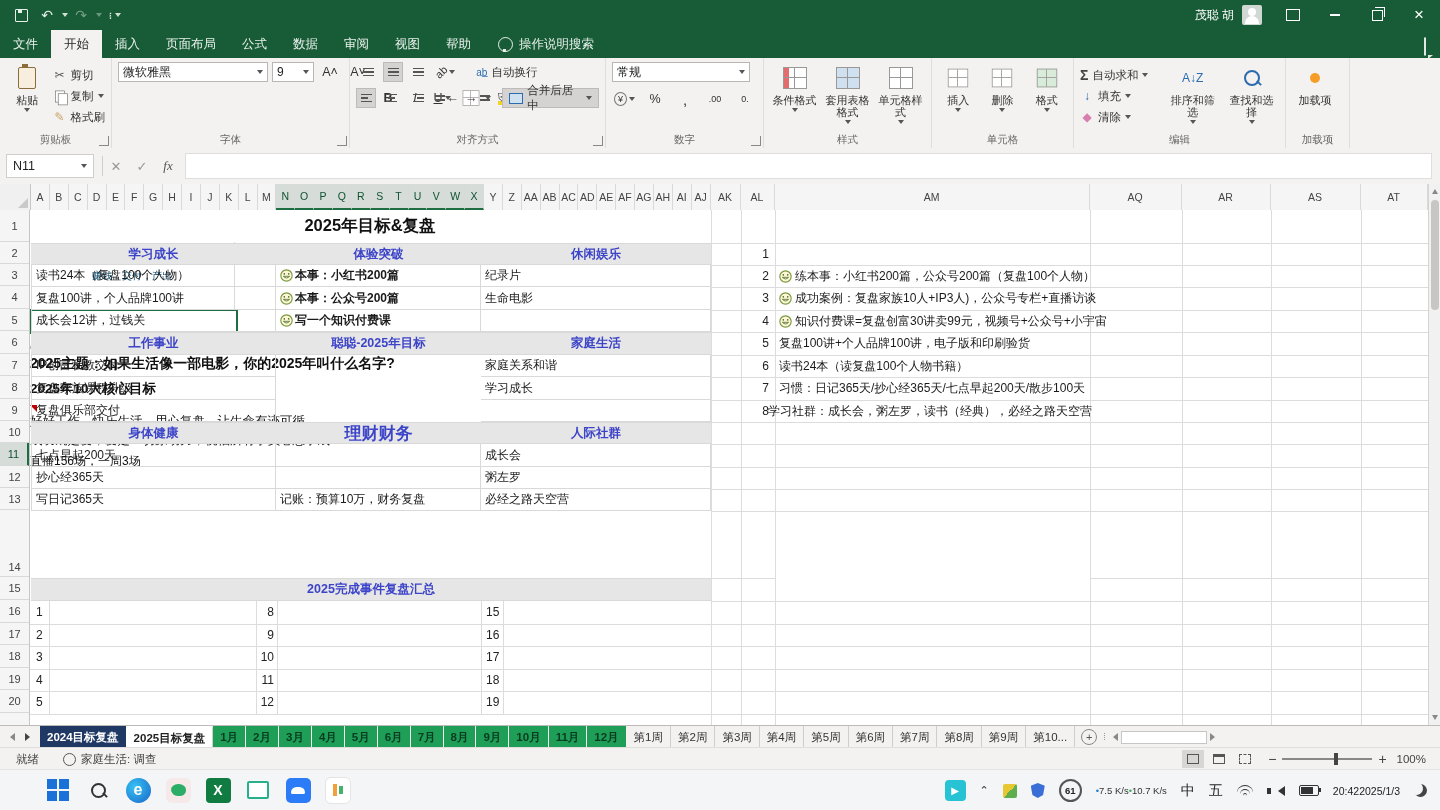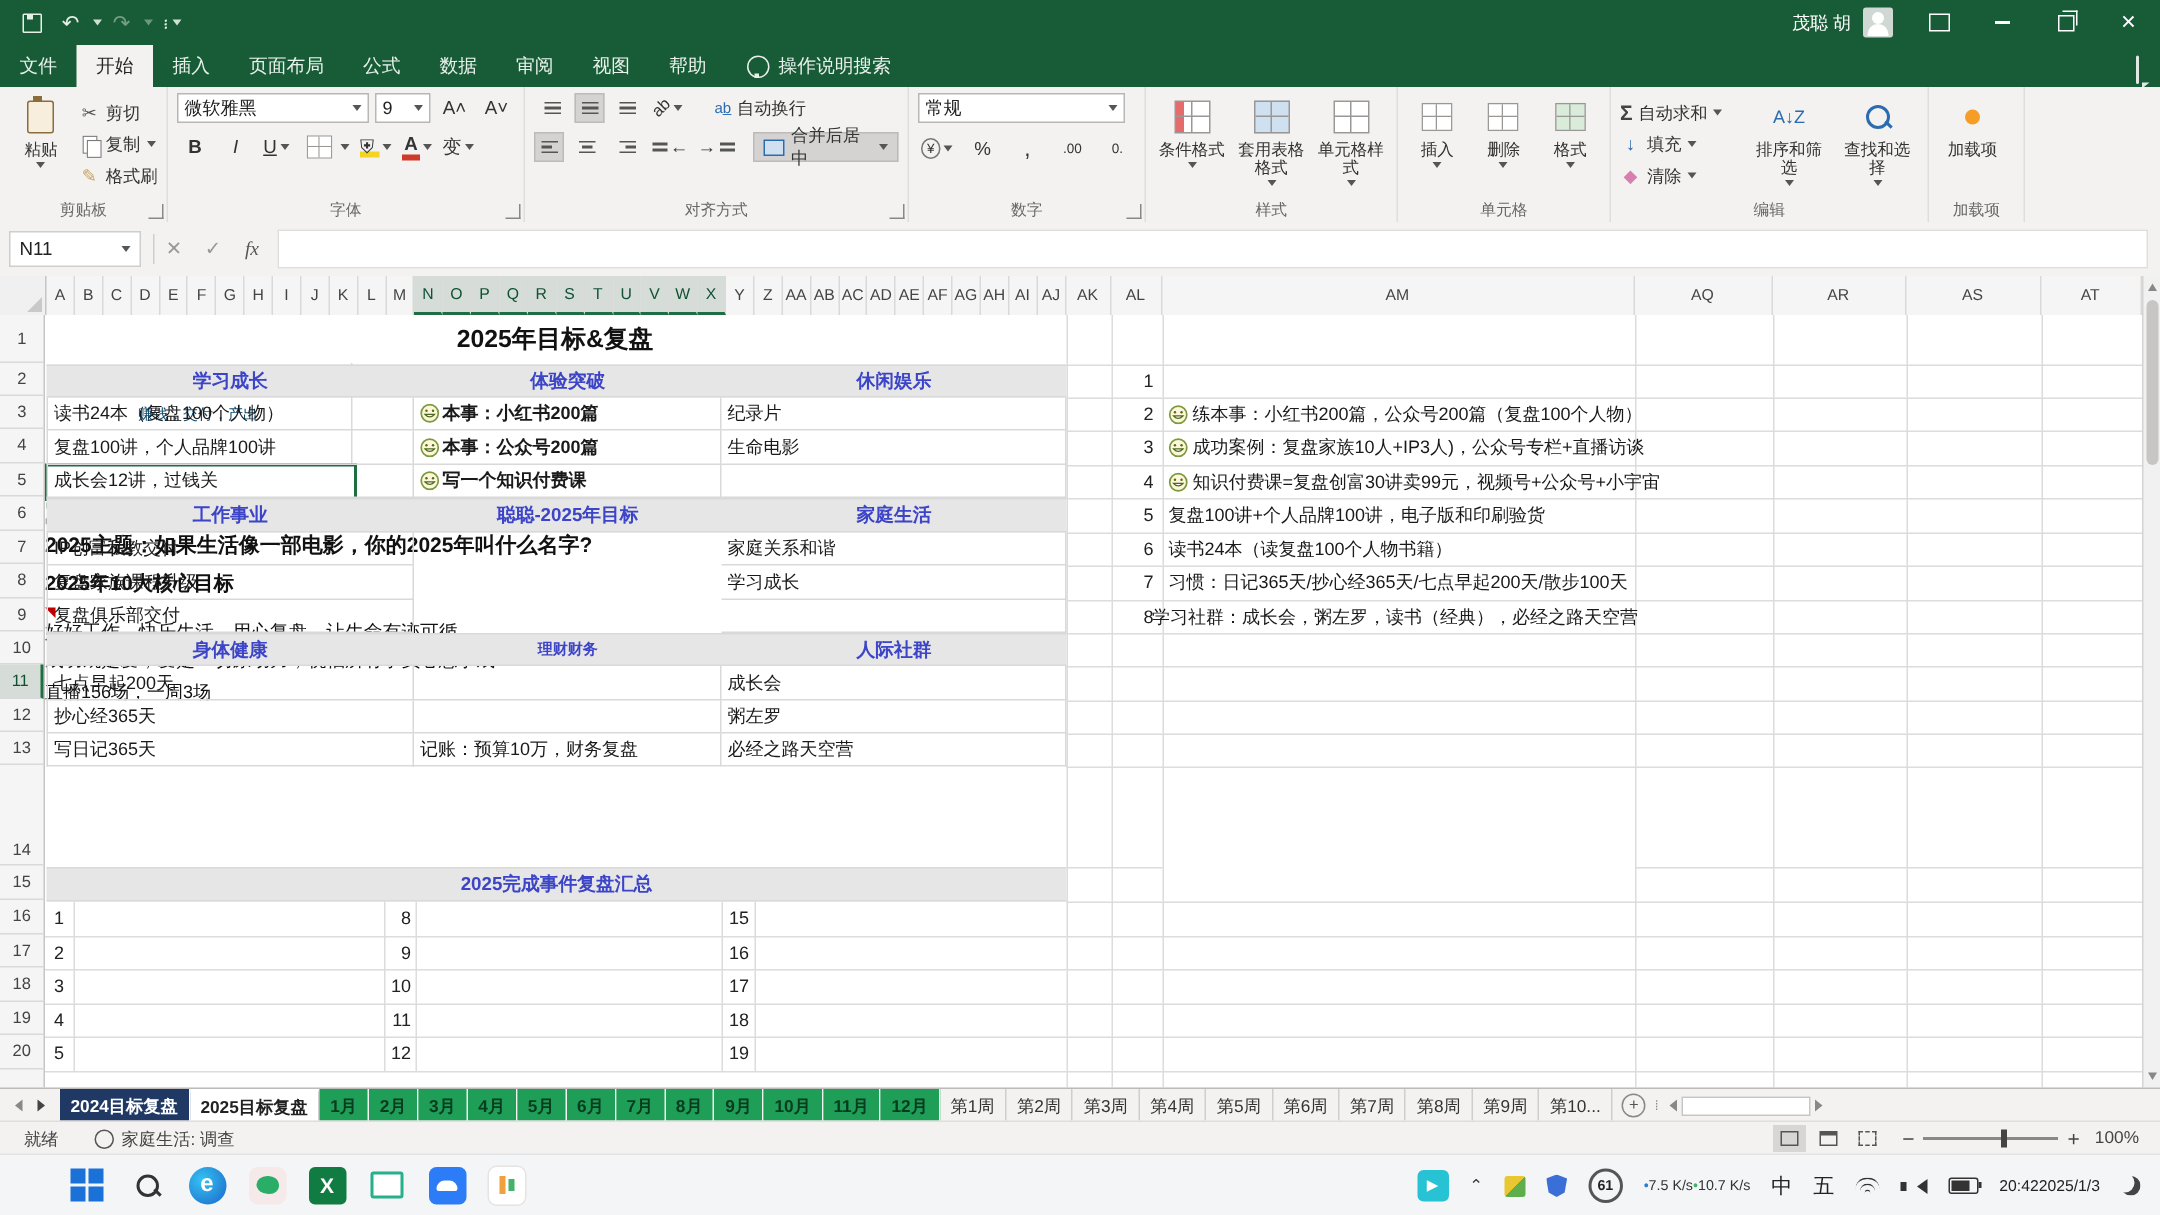--- a/index.html
+++ b/index.html
@@ -208,21 +208,21 @@
           </div>
         <div class="smallitem">
             <span class="ficon" style="color:#c7a262;">✎</span>
             <span>格式刷</span>
           </div>
       </div>
       <span class="glabel">剪贴板</span>
       <span class="launcher"></span>
     </div>
 
-    <div class="rgroup" style="width:238px;flex-direction:column;gap:6px;">
+    <div class="rgroup" style="width:238px;flex-direction:row;gap:6px;">
       <div style="display:flex;gap:4px;">
         <div class="combo" style="width:150px;">
             <span>微软雅黑</span>
             <span class="dcaret"></span>
           </div>
         <div class="combo" style="width:42px;">
             <span>9</span>
             <span class="dcaret"></span>
           </div>
         <div class="fbtn">A˄</div>
@@ -622,21 +622,21 @@
         <span style="width: 230px; color: rgb(60, 68, 200); font-size: 12.5px;">家庭生活</span>
       </div>
       <div class="cell" style="left: 1px; top: 145px; width: 245px; height: 22px; border-left: 1px solid rgb(217, 217, 217);">IP创富私教交付</div>
       <div class="cell" style="left: 1px; top: 167px; width: 245px; height: 23px; border-left: 1px solid rgb(217, 217, 217);">复盘家族课程升级</div>
       <div class="cell" style="left: 451px; top: 145px; width: 230px; height: 22px;">家庭关系和谐</div>
       <div class="cell" style="left: 451px; top: 167px; width: 230px; height: 23px;">学习成长</div>
       <div class="cell" style="left: 1px; top: 190px; width: 245px; height: 22px; border-left: 1px solid rgb(217, 217, 217);">复盘俱乐部交付</div>
       <div class="cell" style="left: 451px; top: 190px; width: 230px; height: 22px;"></div>
       <div class="band" style="left: 1px; top: 212px; width: 680px; height: 22px;">
         <span style="width: 245px; color: rgb(60, 68, 200); font-size: 12.5px;">身体健康</span>
-        <span style="width: 205px; color: rgb(60, 68, 200); font-size: 10px;">理财财务</span>
+        <span style="width: 205px; color: rgb(60, 68, 200); font-size: 17px;">理财财务</span>
         <span style="width: 230px; color: rgb(60, 68, 200); font-size: 12.5px;">人际社群</span>
       </div>
       <div class="cell" style="left: 1px; top: 234px; width: 245px; height: 23px; border-left: 1px solid rgb(217, 217, 217);">七点早起200天</div>
       <div class="cell" style="left: 246px; top: 234px; width: 205px; height: 23px;"></div>
       <div class="cell" style="left: 451px; top: 234px; width: 230px; height: 23px;">成长会</div>
       <div class="cell" style="left: 1px; top: 257px; width: 245px; height: 22px; border-left: 1px solid rgb(217, 217, 217);">抄心经365天</div>
       <div class="cell" style="left: 246px; top: 257px; width: 205px; height: 22px;"></div>
       <div class="cell" style="left: 451px; top: 257px; width: 230px; height: 22px;">粥左罗</div>
       <div class="cell" style="left: 1px; top: 279px; width: 245px; height: 22px; border-left: 1px solid rgb(217, 217, 217);">写日记365天</div>
       <div class="cell" style="left: 246px; top: 279px; width: 205px; height: 22px;">记账：预算10万，财务复盘</div>

